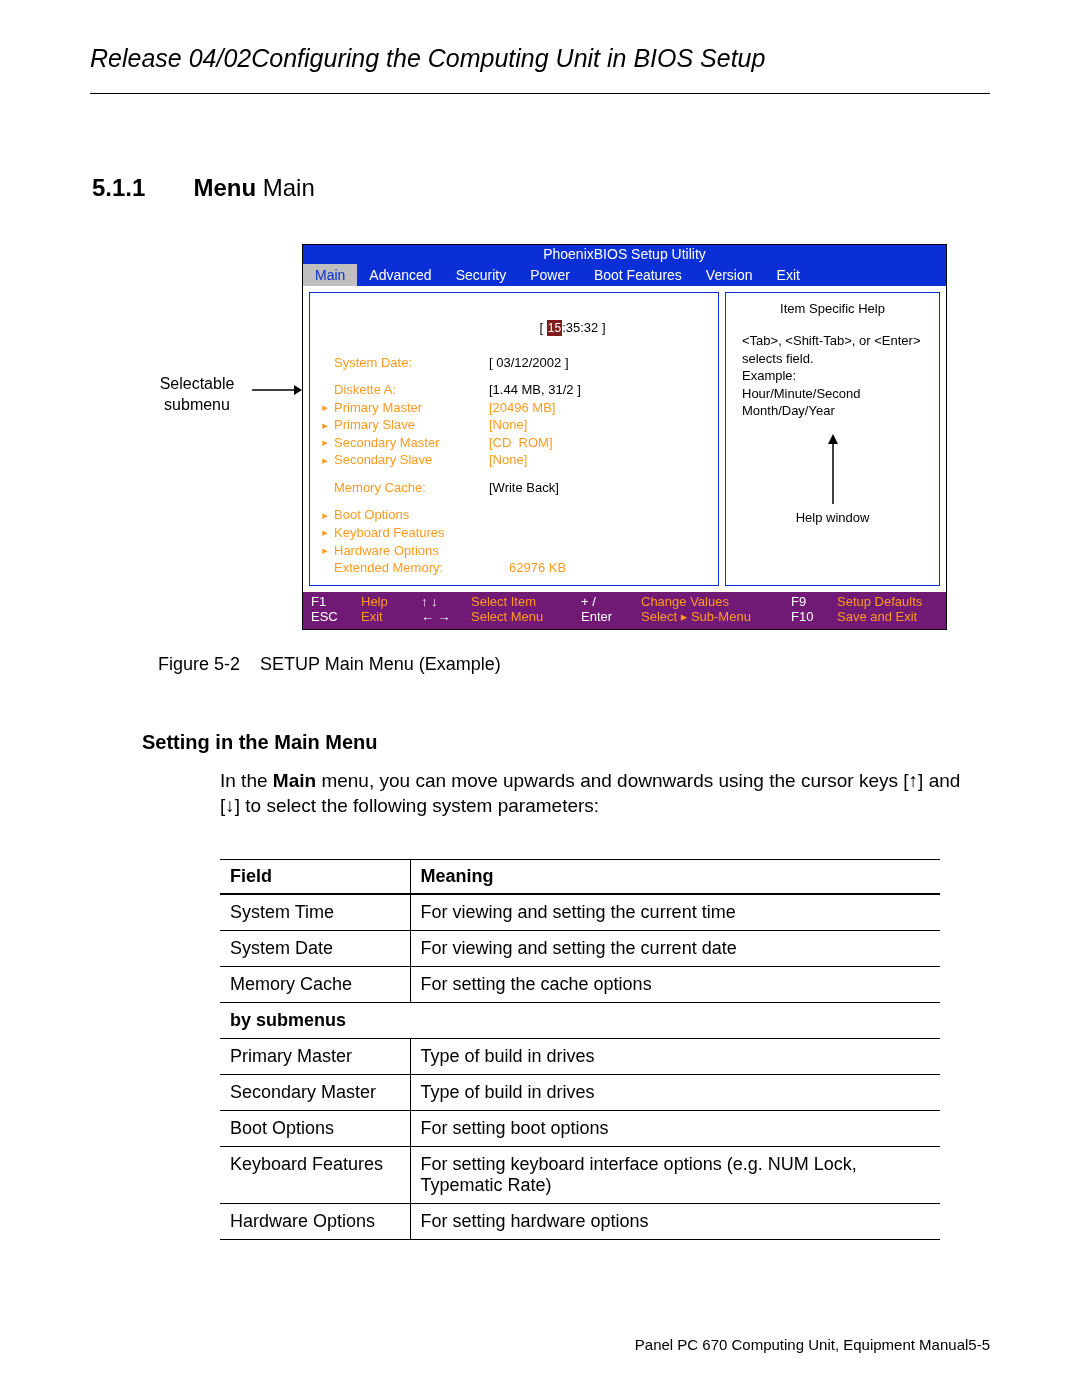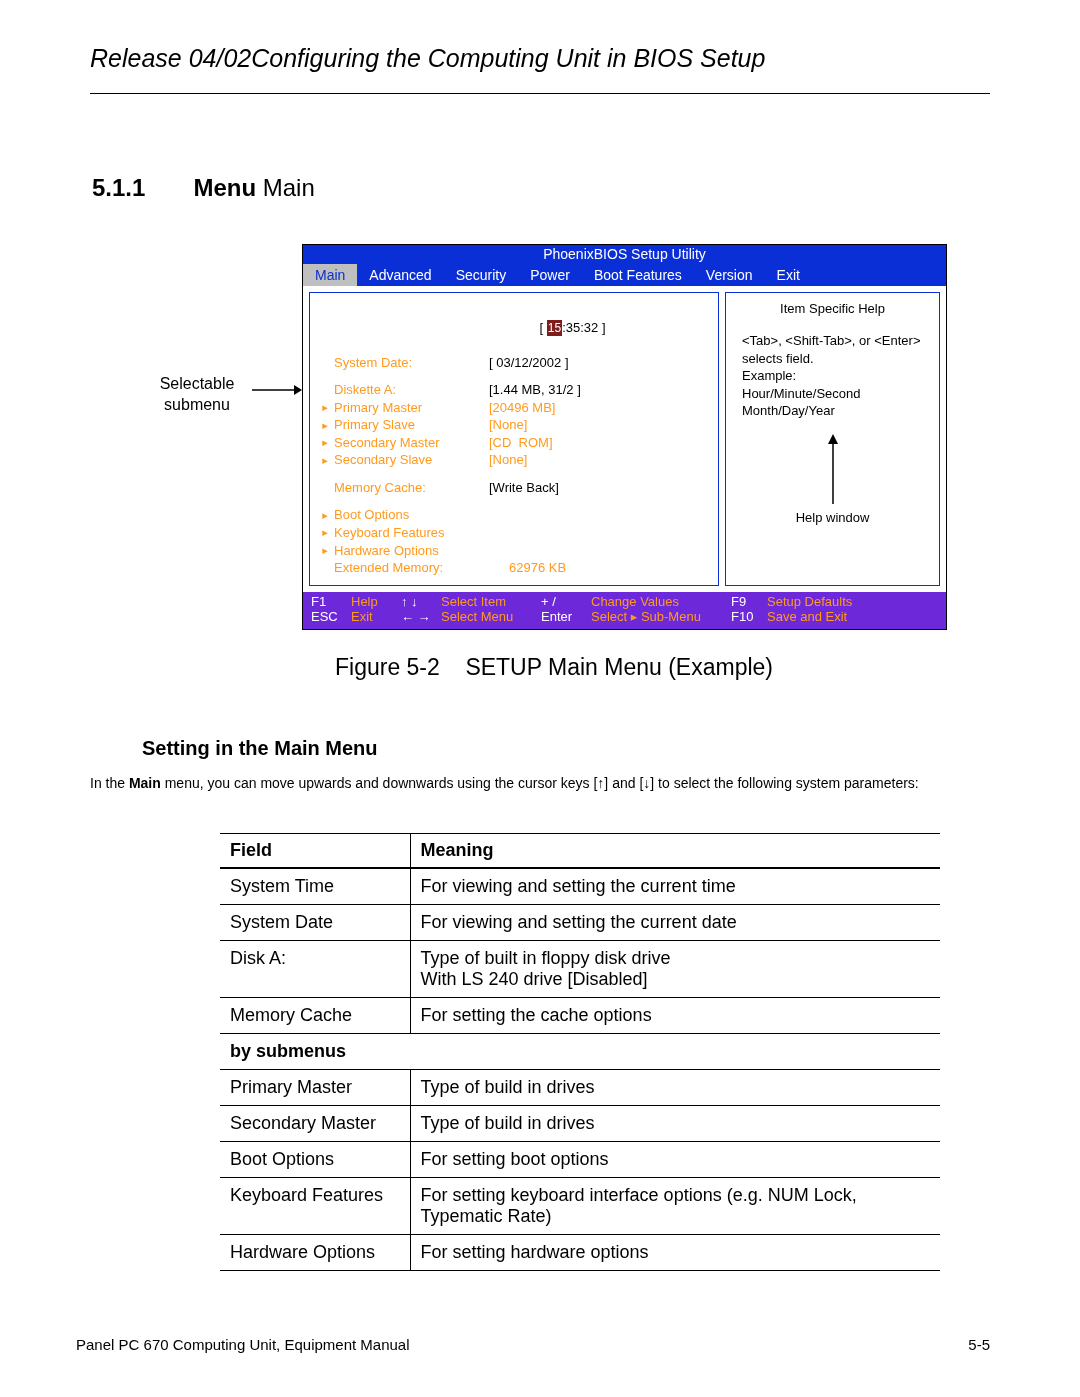--- a/index.html
+++ b/index.html
@@ -107,45 +107,46 @@
     padding: 8px 16px;
     font-size: 13px;
     color: #000;
     position: relative;
   }
   .bios-help .title { text-align:center; margin-bottom:16px; }
   .bios-help .txt { font-size: 13px; line-height:1.35; }
   .help-arrow-svg { display:block; margin: 14px auto 6px auto; }
   .help-window-label { text-align:center; margin-top:2px; }
   .bios-footer {
-    background:#6d28d9;
+    background:#701a75;
     display:flex;
     font-size: 13px;
     padding: 2px 8px 4px 8px;
+    gap: 10px;
     flex-wrap: nowrap;
   }
   .bios-footer .col { display:flex; flex-direction:column; line-height:1.2; }
   .bios-footer .k { color:#fff; }
   .bios-footer .o { color:#ff9a1f; }
 
   .figure-caption {
-    font-size: 23px;
-    margin-left: 28px;
+    font-size: 18px;
+    margin-left: 68px;
     margin-top: 24px;
     margin-bottom: 56px;
-    text-align: center;
   }
   .subheading {
     font-size: 20px;
     font-weight: bold;
     margin-left: 52px;
     margin-bottom: 14px;
   }
   .body-para {
-    font-size: 14px;
+    font-size: 19px;
+    margin-left: 130px;
     margin-right: 10px;
     line-height: 1.35;
     margin-bottom: 40px;
   }
   .field-table {
     margin-left: 130px;
     width: 720px;
     border-collapse: collapse;
     font-size: 18px;
   }
@@ -166,21 +167,21 @@
     width: 190px;
   }
   .field-table .span-row td {
     font-weight: bold;
   }
   .footer-row {
     position: absolute;
     left: 76px; right: 90px;
     bottom: 44px;
     display:flex;
-    justify-content: space-between;
+    justify-content: flex-end;
     font-size: 15px;
   }
 </style>
 </head>
 <body>
 
 <div class="page">
 
   <div class="header-row">
     <span>Release 04/02</span>
@@ -354,25 +355,20 @@
     <tbody>
       <tr>
           <td>System Time</td>
           <td>For viewing and setting the current time</td>
         </tr>
       <tr>
           <td>System Date</td>
           <td>For viewing and setting the current date</td>
         </tr>
       <tr>
-          <td>Disk A:</td>
-          <td style="white-space:pre-line">Type of built in floppy disk drive
-With LS 240 drive [Disabled]</td>
-        </tr>
-      <tr>
           <td>Memory Cache</td>
           <td>For setting the cache options</td>
         </tr>
       <tr class="span-row">
           <td colspan="2" style="border-right:none">by  submenus</td>
         </tr>
       <tr>
           <td>Primary Master</td>
           <td>Type of build in drives</td>
         </tr>

